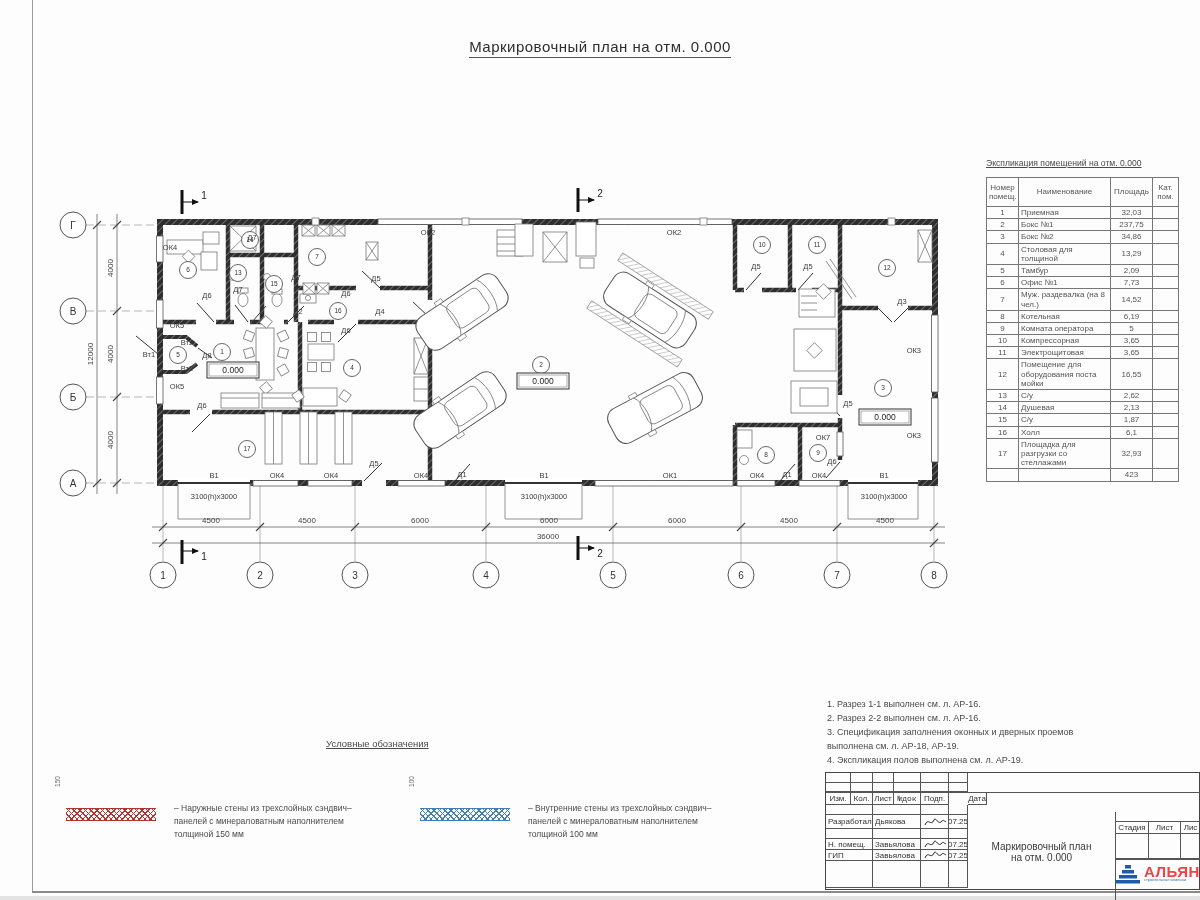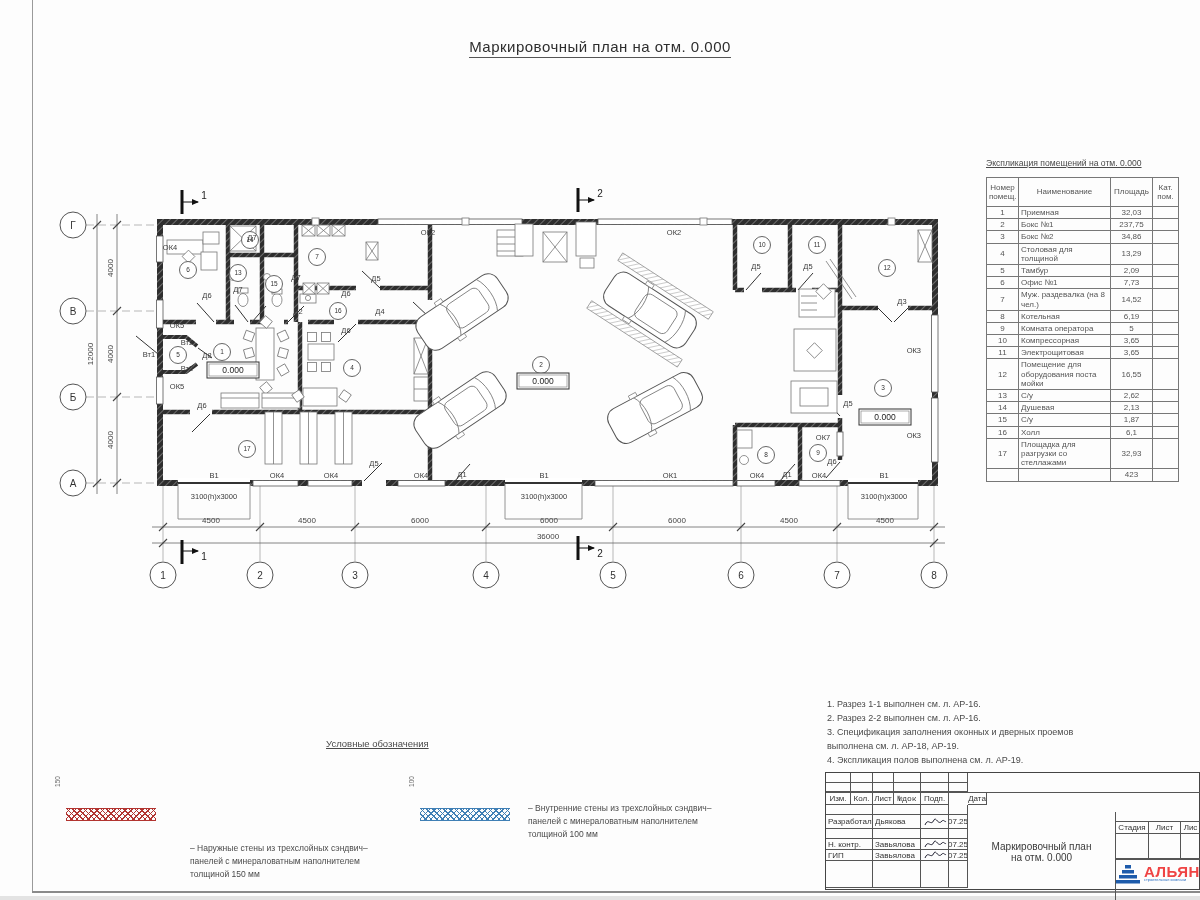--- a/index.html
+++ b/index.html
@@ -641,21 +641,21 @@
   <div>2. Разрез 2-2 выполнен см. л. АР-16.</div>
   <div>3. Спецификация заполнения оконных и дверных проемов выполнена см. л. АР-18, АР-19.</div>
   <div>4. Экспликация полов выполнена см. л. АР-19.</div>
 </div>
 
 <div id="legend">
   <div class="leg-title">Условные обозначения</div>
   <div class="leg-item" style="left:26px;">
     <span class="leg-thick">150</span>
     <div class="leg-bar" id="leg-bar-0" style="left: 0px; border-color: rgb(178, 52, 48); background: repeating-linear-gradient(45deg, rgb(178, 52, 48) 0px, rgb(178, 52, 48) 1px, transparent 1px, transparent 4px), repeating-linear-gradient(-45deg, rgb(178, 52, 48) 0px, rgb(178, 52, 48) 1px, transparent 1px, transparent 4px);"></div>
-    <div class="leg-text" style="left:124px;margin-top:40px;">– Наружные стены из трехслойных сэндвич–панелей с минераловатным наполнителем толщиной 150 мм</div>
+    <div class="leg-text" style="left:108px;">– Наружные стены из трехслойных сэндвич–панелей с минераловатным наполнителем толщиной 150 мм</div>
   </div>
   <div class="leg-item" style="left:380px;">
     <span class="leg-thick">100</span>
     <div class="leg-bar" id="leg-bar-1" style="left: 0px; border-color: rgb(63, 127, 181); background: repeating-linear-gradient(45deg, rgb(63, 127, 181) 0px, rgb(63, 127, 181) 1px, transparent 1px, transparent 4px), repeating-linear-gradient(-45deg, rgb(63, 127, 181) 0px, rgb(63, 127, 181) 1px, transparent 1px, transparent 4px);"></div>
     <div class="leg-text" style="left:108px;">– Внутренние стены из трехслойных сэндвич–панелей с минераловатным наполнителем толщиной 100 мм</div>
   </div>
 </div>
 
 <div id="tblock">
   <div id="tb-left">
@@ -678,21 +678,21 @@
         <div class="tb-cell ctr" style="left: 95px; top: 19px; width: 28px; height: 13px;">Подп.</div>
         <div class="tb-cell ctr" style="left: 123px; top: 19px; width: 19px; height: 13px; margin-left: 19px;">Дата</div>
         <div class="tb-cell" style="left: 0px; top: 42px; width: 47px; height: 14px;">Разработал</div>
         <div class="tb-cell" style="left: 47px; top: 42px; width: 48px; height: 14px;">Дьякова</div>
         <div class="tb-cell ctr" style="left: 95px; top: 42px; width: 28px; height: 14px;">
           <svg width="24" height="12">
             <path d="M2,9 C5,1 8,11 11,4 C13,0 15,10 19,5 C21,3 22,7 23,5" fill="none" stroke="#223" stroke-width="1"></path>
           </svg>
         </div>
         <div class="tb-cell ctr" style="left: 123px; top: 42px; width: 19px; height: 14px;">07.25</div>
-        <div class="tb-cell" style="left: 0px; top: 66px; width: 47px; height: 11px;">Н. контр.</div>
+        <div class="tb-cell" style="left: 0px; top: 66px; width: 47px; height: 11px;">Н. помещ.</div>
         <div class="tb-cell" style="left: 47px; top: 66px; width: 48px; height: 11px;">Завьялова</div>
         <div class="tb-cell ctr" style="left: 95px; top: 66px; width: 28px; height: 11px;">
           <svg width="24" height="12">
             <path d="M2,9 C5,1 8,11 11,4 C13,0 15,10 19,5 C21,3 22,7 23,5" fill="none" stroke="#223" stroke-width="1"></path>
           </svg>
         </div>
         <div class="tb-cell ctr" style="left: 123px; top: 66px; width: 19px; height: 11px;">07.25</div>
         <div class="tb-cell" style="left: 0px; top: 77px; width: 47px; height: 11px;">ГИП</div>
         <div class="tb-cell" style="left: 47px; top: 77px; width: 48px; height: 11px;">Завьялова</div>
         <div class="tb-cell ctr" style="left: 95px; top: 77px; width: 28px; height: 11px;">

